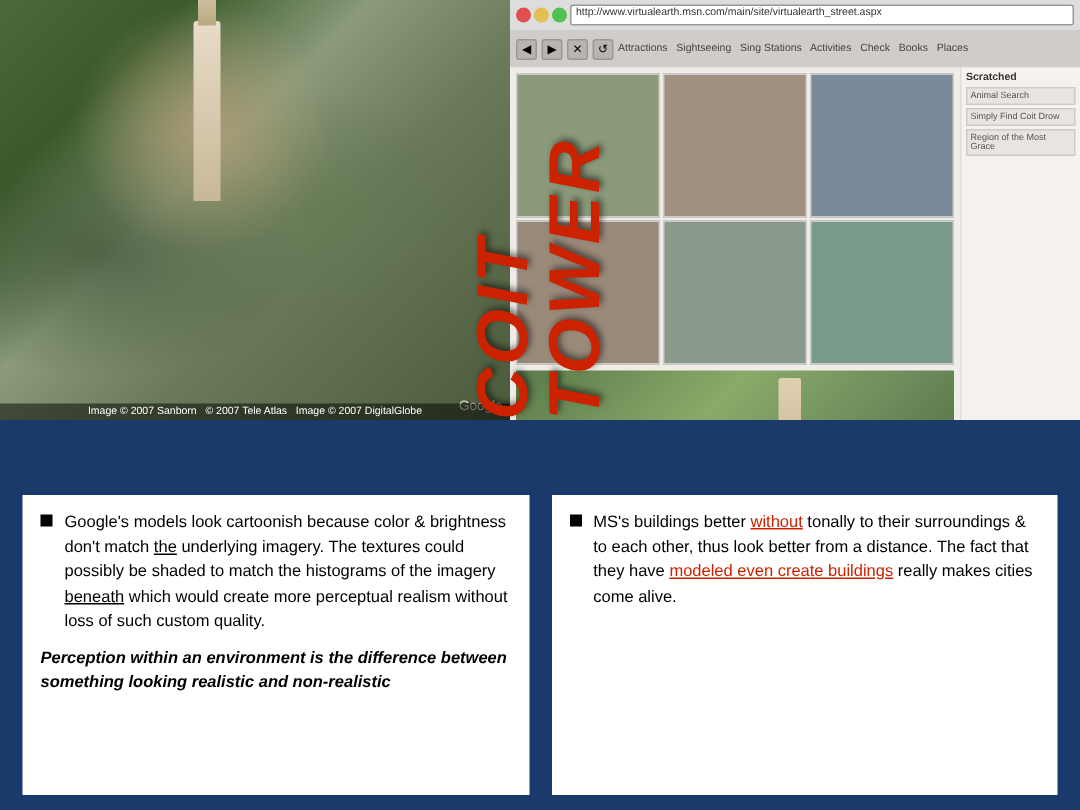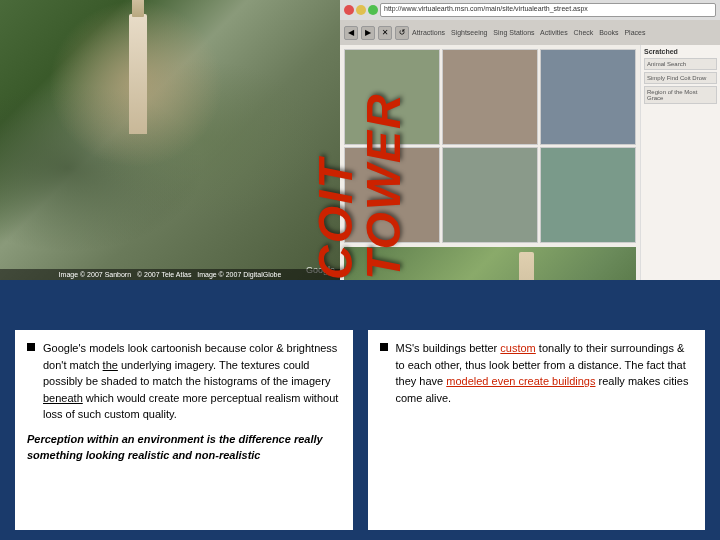--- a/index.html
+++ b/index.html
@@ -406,26 +406,26 @@
 
   <div class="bottom-section">
 
     <div class="left-text">
       <div class="bullet-point">
         <div class="bullet-square"></div>
         <div class="text-content">
           <span>Google's models look cartoonish because color &amp; brightness don't match <span class="text-underline">the</span> underlying imagery. The textures could possibly be shaded to match the histograms of the imagery <span class="text-underline">beneath</span> which would create more perceptual realism without loss of such custom quality.</span>
         </div>
       </div>
-      <p class="italic-text">Perception within an environment is the difference really something looking realistic and non-realistic</p>
+      <p class="italic-text">Perception within an environment is the difference between something looking realistic and non-realistic</p>
     </div>
 
     <div class="right-text">
       <div class="bullet-point">
         <div class="bullet-square"></div>
         <div class="text-content">
-          <span>MS's buildings better <span class="highlighted-word">custom</span> tonally to their surroundings &amp; to each other, thus look better from a distance. The fact that they have <span class="highlighted-word">modeled even create buildings</span> really makes cities come alive.</span>
+          <span>MS's buildings better <span class="highlighted-word">without</span> tonally to their surroundings &amp; to each other, thus look better from a distance. The fact that they have <span class="highlighted-word">modeled even create buildings</span> really makes cities come alive.</span>
         </div>
       </div>
     </div>
 
   </div>
 </div>
 
 </body></html>

